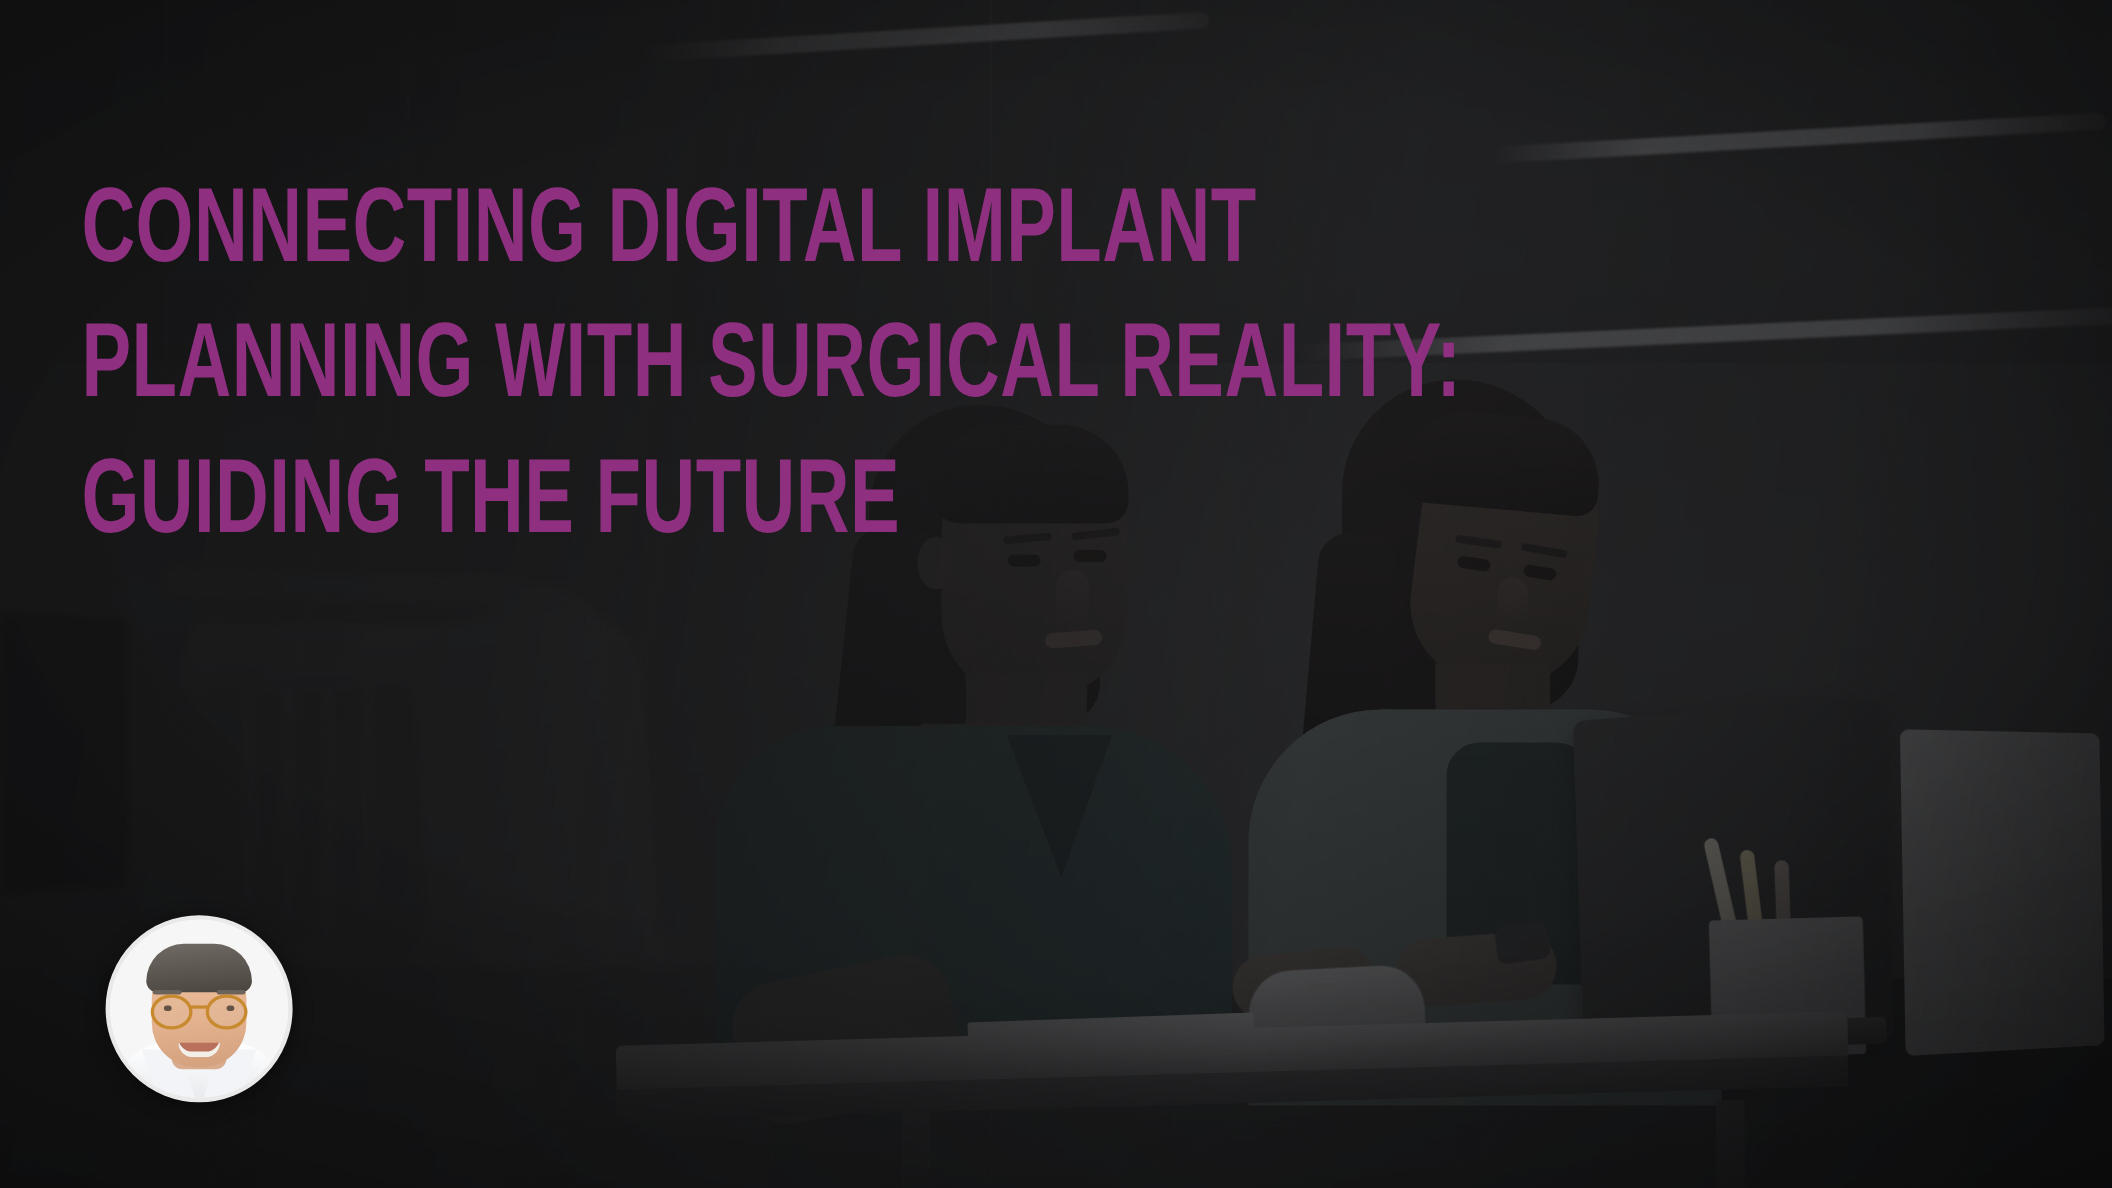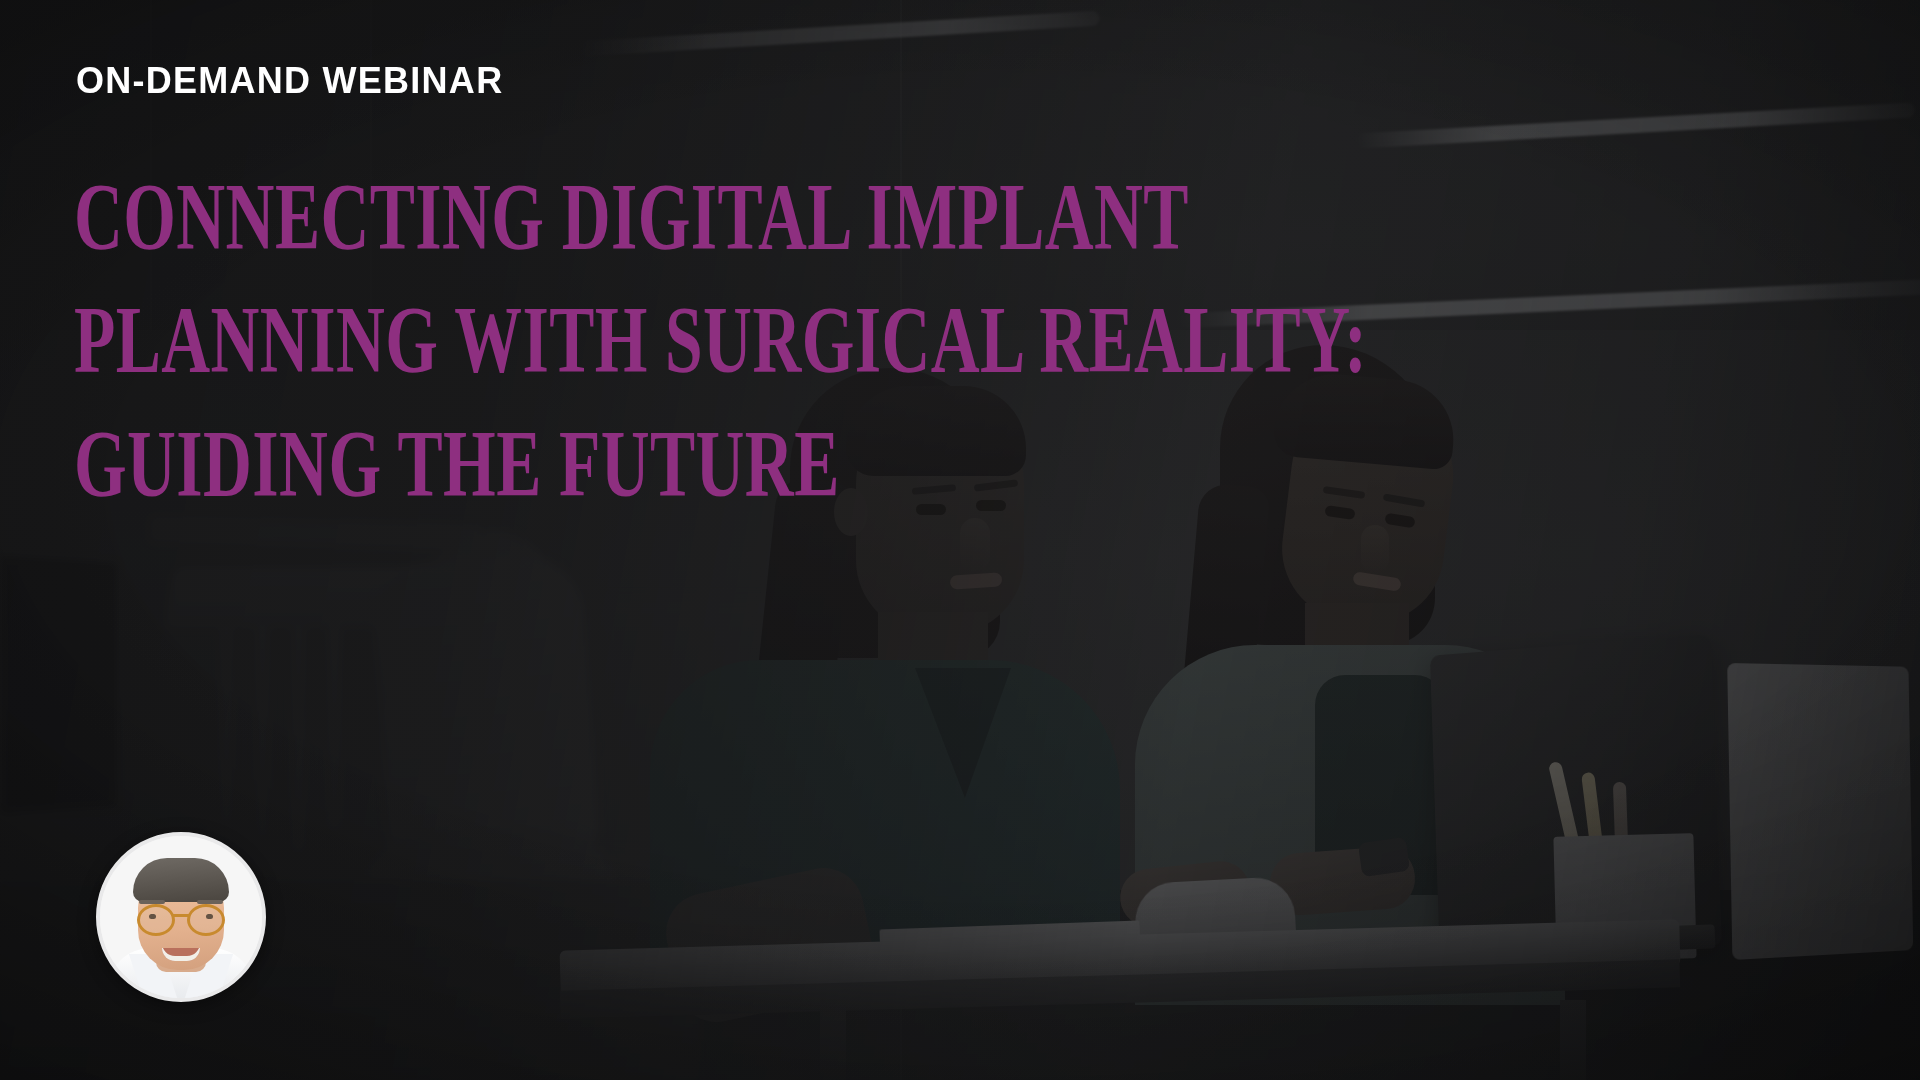--- a/index.html
+++ b/index.html
@@ -302,23 +302,22 @@
     color: #ffffff;
     font-size: 36px;
     font-weight: 700;
     letter-spacing: .035em;
     line-height: 1;
     white-space: nowrap;
   }
 
   .headline {
     position: absolute;
-    left: 74px; top: 162px;
+    left: 74px; top: 150px;
     width: 1260px;
-    font-family: Liberation Serif, serif;
   }
   .headline .line {
     color: #8e2f80;
     font-size: 96px;
     font-weight: 700;
     line-height: 1.14;
     letter-spacing: .006em;
     white-space: nowrap;
     transform: scaleX(.705);
     transform-origin: left center;
@@ -493,21 +492,20 @@
     <div class="desk-edge"></div>
     <div class="desk-leg" style="left:820px"></div>
     <div class="desk-leg" style="left:1560px"></div>
   </div>
 
   <div class="overlay"></div>
   <div class="vignette"></div>
 
   <div class="content">
 
-    <div class="kicker">ON-DEMAND WEBINAR</div>
 
     <div class="headline">
       <div class="line">CONNECTING DIGITAL IMPLANT</div>
       <div class="line">PLANNING WITH SURGICAL REALITY:</div>
       <div class="line">GUIDING THE FUTURE</div>
     </div>
 
     <div class="speaker">
 
       <div class="avatar">

